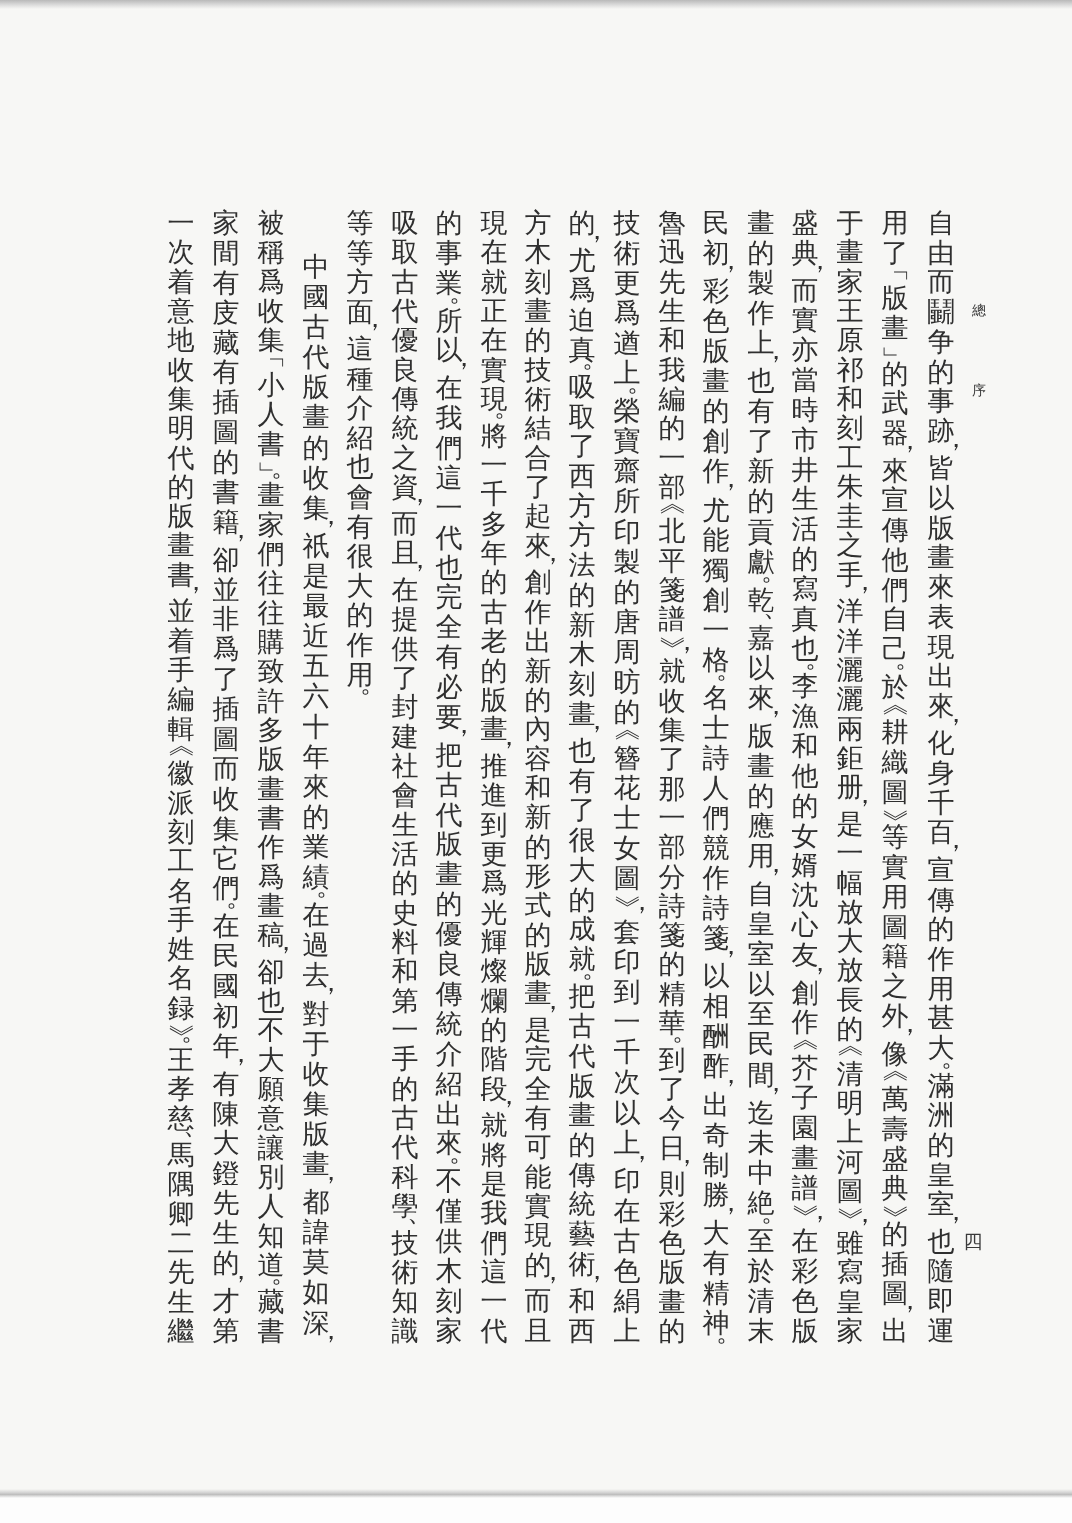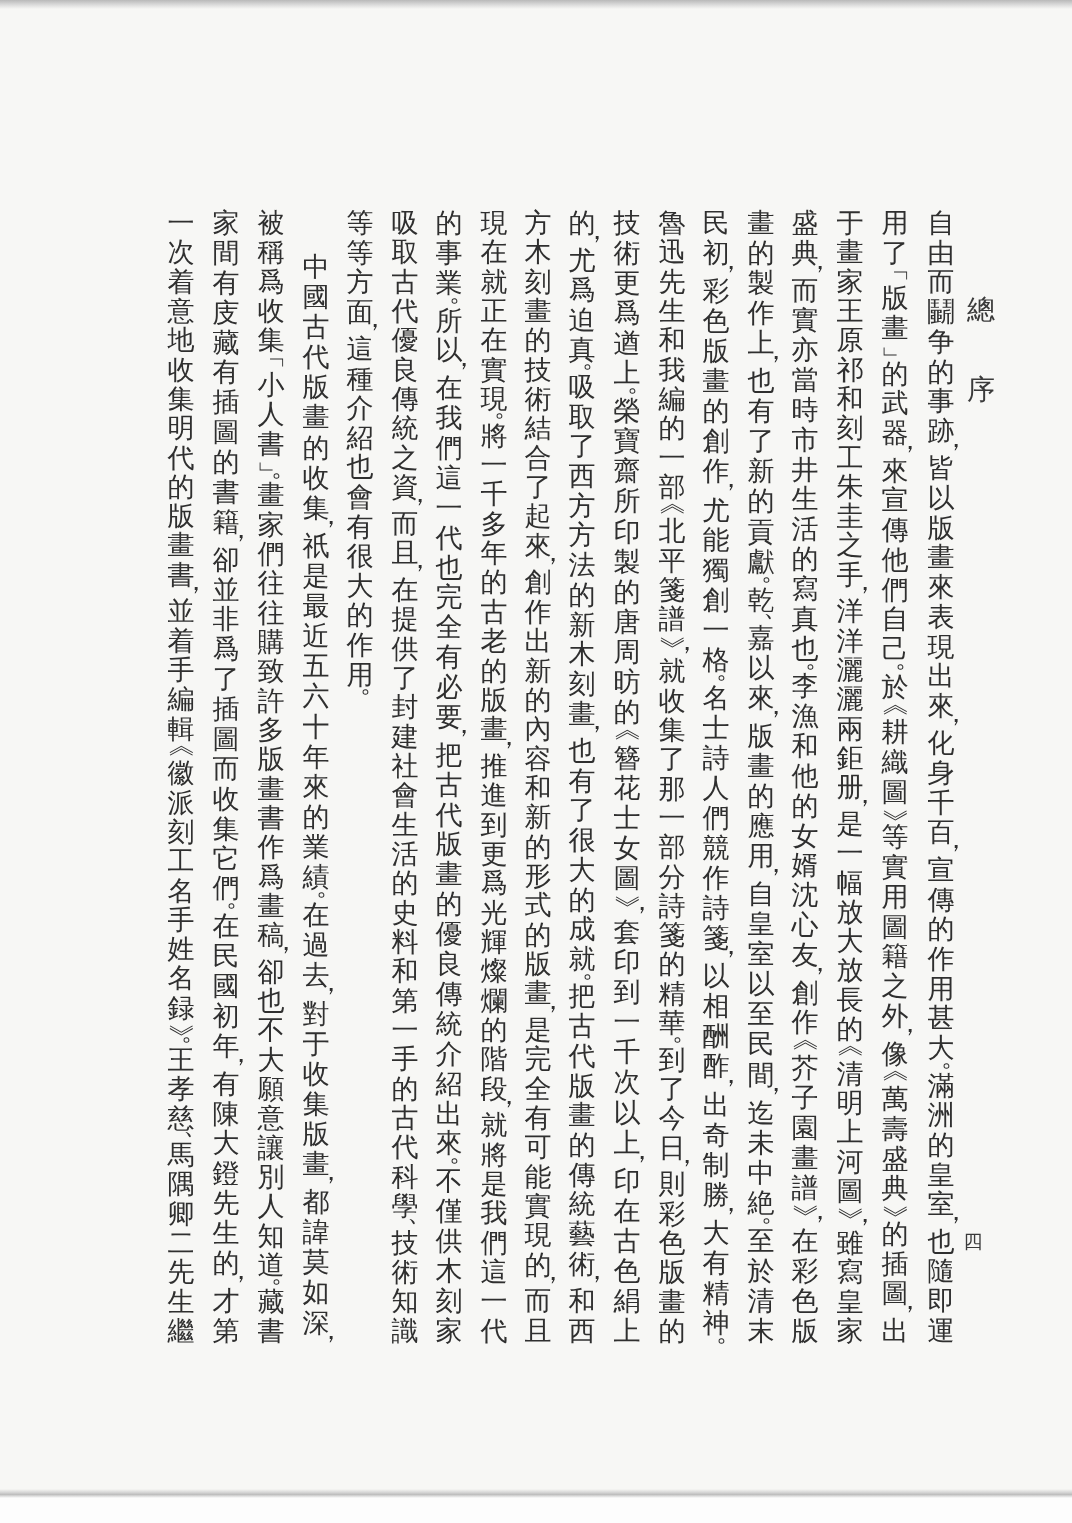--- a/index.html
+++ b/index.html
@@ -16,21 +16,21 @@
     .top-shadow {
       position:absolute; left:0; top:0; width:1072px; height:9px;
       background:linear-gradient(#b9b9b9, #dcdcdc 55%, rgba(247,247,245,0));
     }
     .bottom-shadow {
       position:absolute; left:0; top:1489px; width:1072px; height:9px;
       background:linear-gradient(rgba(247,247,245,0), #cfcfcf 45%, #bdbdbd 60%, rgba(253,253,253,0));
     }
     .running-head {
       position:absolute; left:967px; top:270px; width:24px;
-      font-size:28px; line-height:80px; text-align:center;
+      font-size:14px; line-height:80px; text-align:center;
       word-break:break-all; color:#3a3a3a;
     }
     .page-num {
       position:absolute; left:961px; top:1228px; width:24px;
       font-size:19px; line-height:26px; text-align:center; color:#3a3a3a;
     }
     .vcol {
       position:absolute; top:209px; height:1136px; width:34px;
       display:flex; flex-direction:column; justify-content:space-between;
     }

